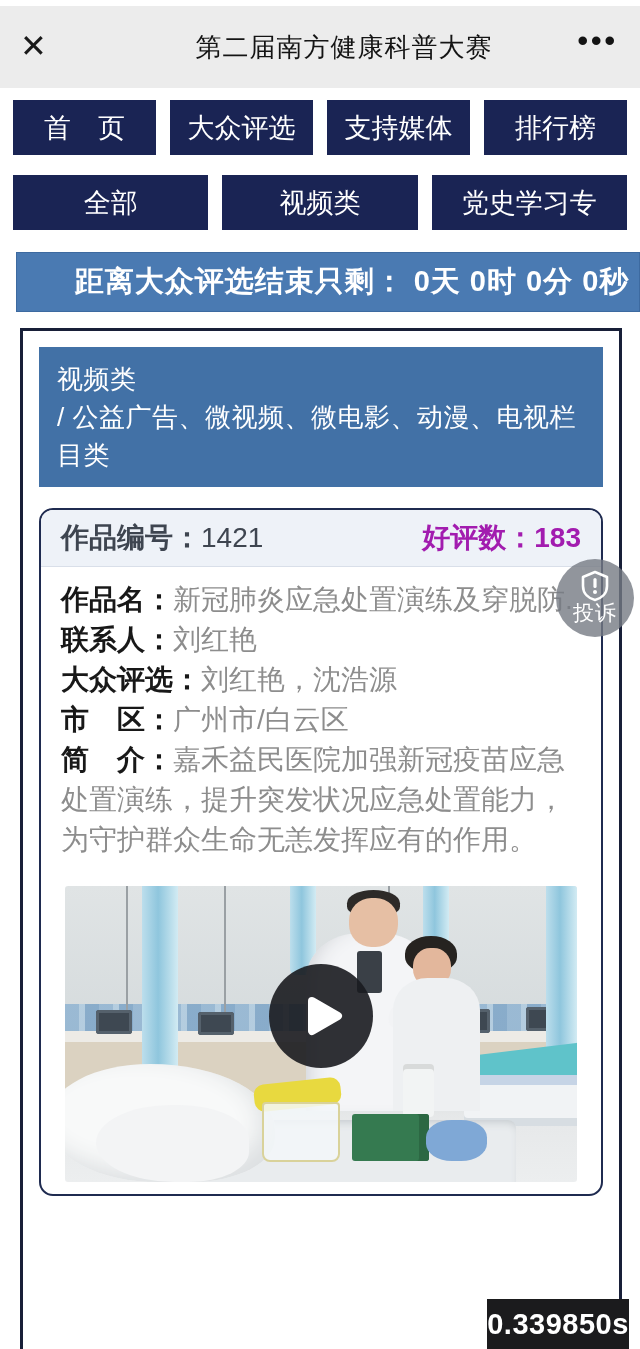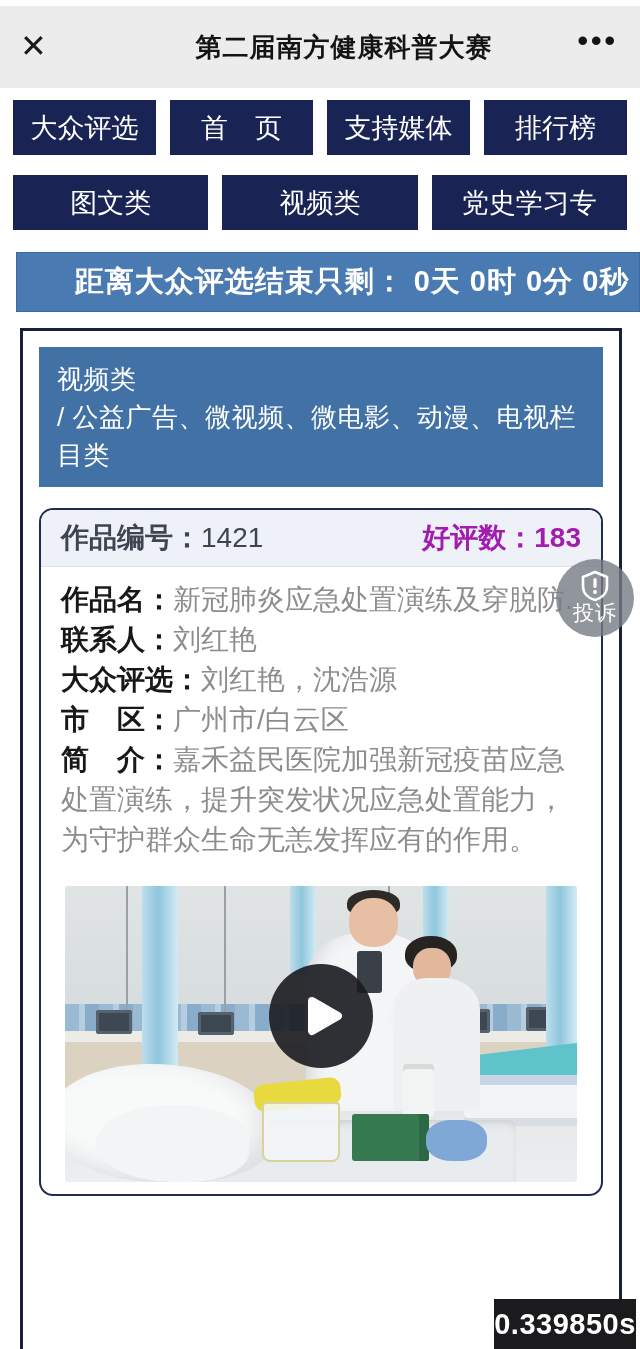--- a/index.html
+++ b/index.html
@@ -8,21 +8,21 @@
     background:#ffffff;
     font-family:"Liberation Sans","DejaVu Sans",sans-serif;
     -webkit-font-smoothing:antialiased;
   }
   
   .wechat-bar{
     position:absolute;top:6px;left:0;width:640px;height:82px;
     background:#ececec;display:flex;align-items:center;
   }
   .close-x{position:absolute;left:20px;top:24px;font-size:32px;color:#1a1a1a;line-height:32px;cursor:pointer;}
-  .bar-title{width:100%;text-align:center;font-size:26px;font-weight:700;color:#141414;letter-spacing:1px;margin-left:48px;}
+  .bar-title{width:100%;text-align:center;font-size:26px;font-weight:400;color:#141414;letter-spacing:1px;margin-left:48px;}
   .more-dots{position:absolute;right:22px;top:18px;font-size:30px;color:#141414;letter-spacing:3px;font-weight:700;}
   
   .nav-row{position:absolute;left:13px;width:614px;display:flex;gap:14px;}
   .nav-row.r1{top:100px;}
   .nav-row.r2{top:175px;}
   .nav-btn{
     flex:1;height:55px;background:#1a2454;color:#ffffff;
     display:flex;align-items:center;justify-content:center;
     font-size:27px;white-space:nowrap;overflow:hidden;
   }
@@ -107,43 +107,43 @@
     display:flex;align-items:center;justify-content:center;cursor:pointer;
   }
   
   .complaint{
     position:absolute;left:556px;top:559px;width:78px;height:78px;border-radius:50%;
     background:rgba(118,122,131,.8);color:#fff;z-index:10;cursor:pointer;
     display:flex;flex-direction:column;align-items:center;justify-content:center;
   }
   .complaint .lbl{font-size:21px;margin-top:-3px;letter-spacing:1px;}
   .timer-box{
-    position:absolute;right:4px;bottom:0;width:142px;height:50px;z-index:20;
+    position:absolute;right:11px;bottom:0;width:142px;height:50px;z-index:20;
     background:#1b1b1d;color:#ffffff;font-size:29px;font-weight:700;
     display:flex;align-items:center;justify-content:center;letter-spacing:0.5px;
   }
 </style>
 </head>
 <body>
 
 <div class="wechat-bar">
   <span class="close-x">✕</span>
   <div class="bar-title">第二届南方健康科普大赛</div>
   <span class="more-dots">•••</span>
 </div>
 
 <div class="nav-row r1">
+  <div class="nav-btn">首　页</div>
   <div class="nav-btn">大众评选</div>
-  <div class="nav-btn">首　页</div>
   <div class="nav-btn">支持媒体</div>
   <div class="nav-btn">排行榜</div>
 </div>
 
 <div class="nav-row r2">
-  <div class="nav-btn">图文类</div>
+  <div class="nav-btn">全部</div>
   <div class="nav-btn">视频类</div>
   <div class="nav-btn">党史学习专</div>
 </div>
 
 <div class="countdown">距离大众评选结束只剩： 0天 0时 0分 0秒</div>
 
 <div class="outer-card">
   <div class="cat-header">
     <div>视频类</div>
     <div>/ 公益广告、微视频、微电影、动漫、电视栏目类</div>

